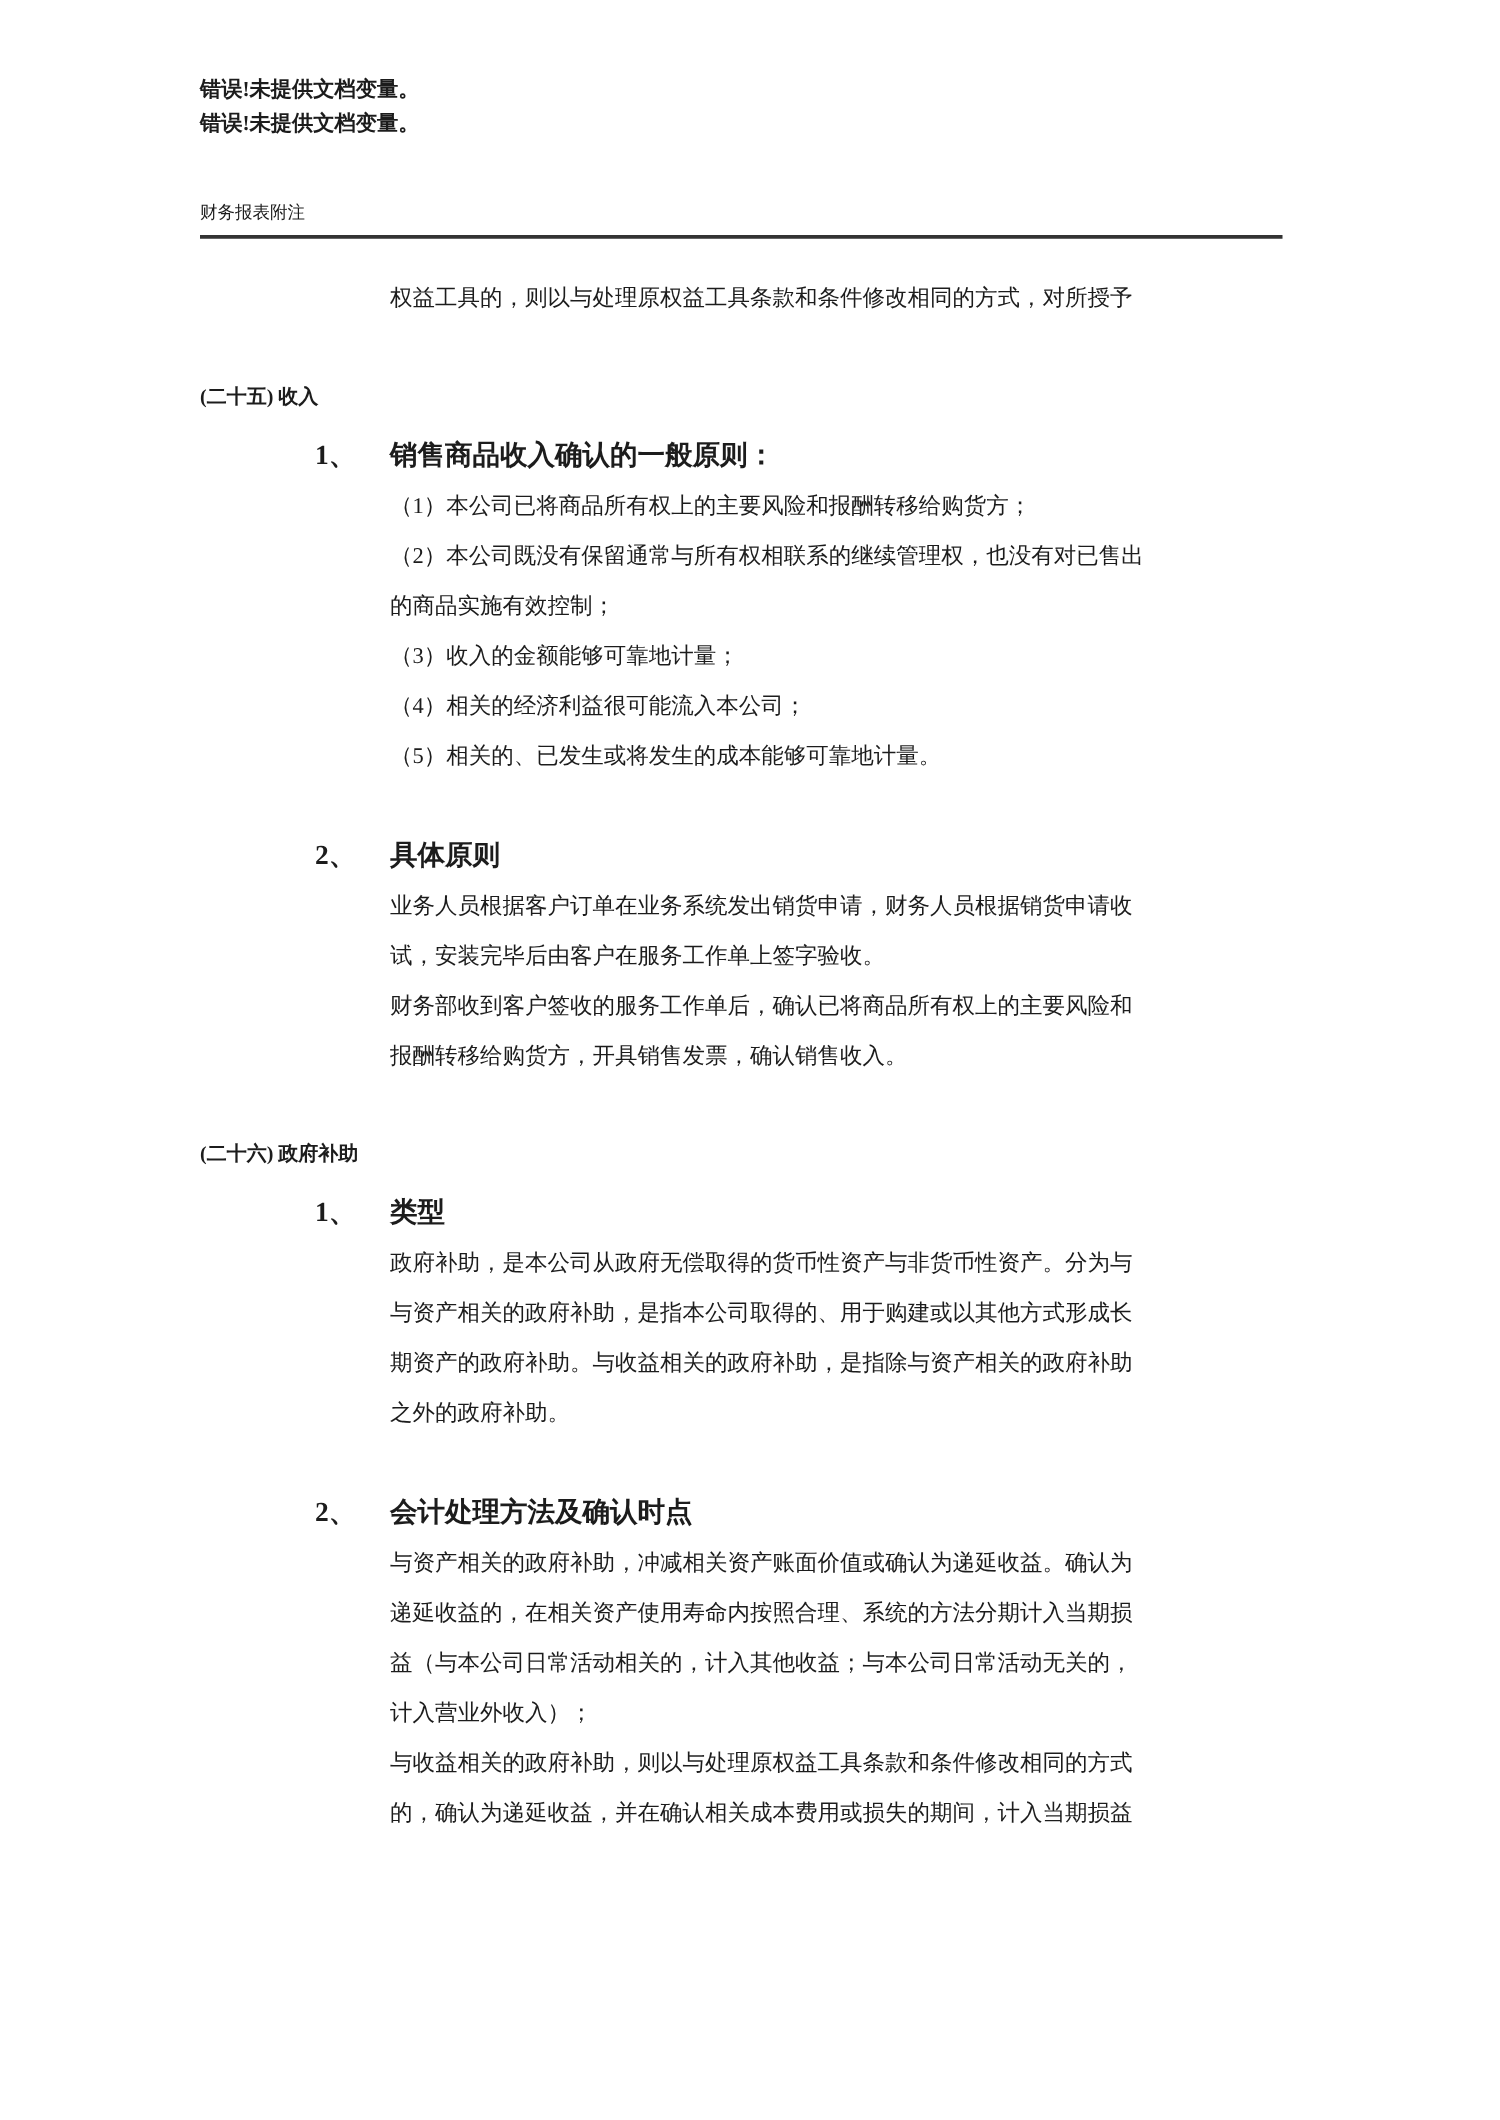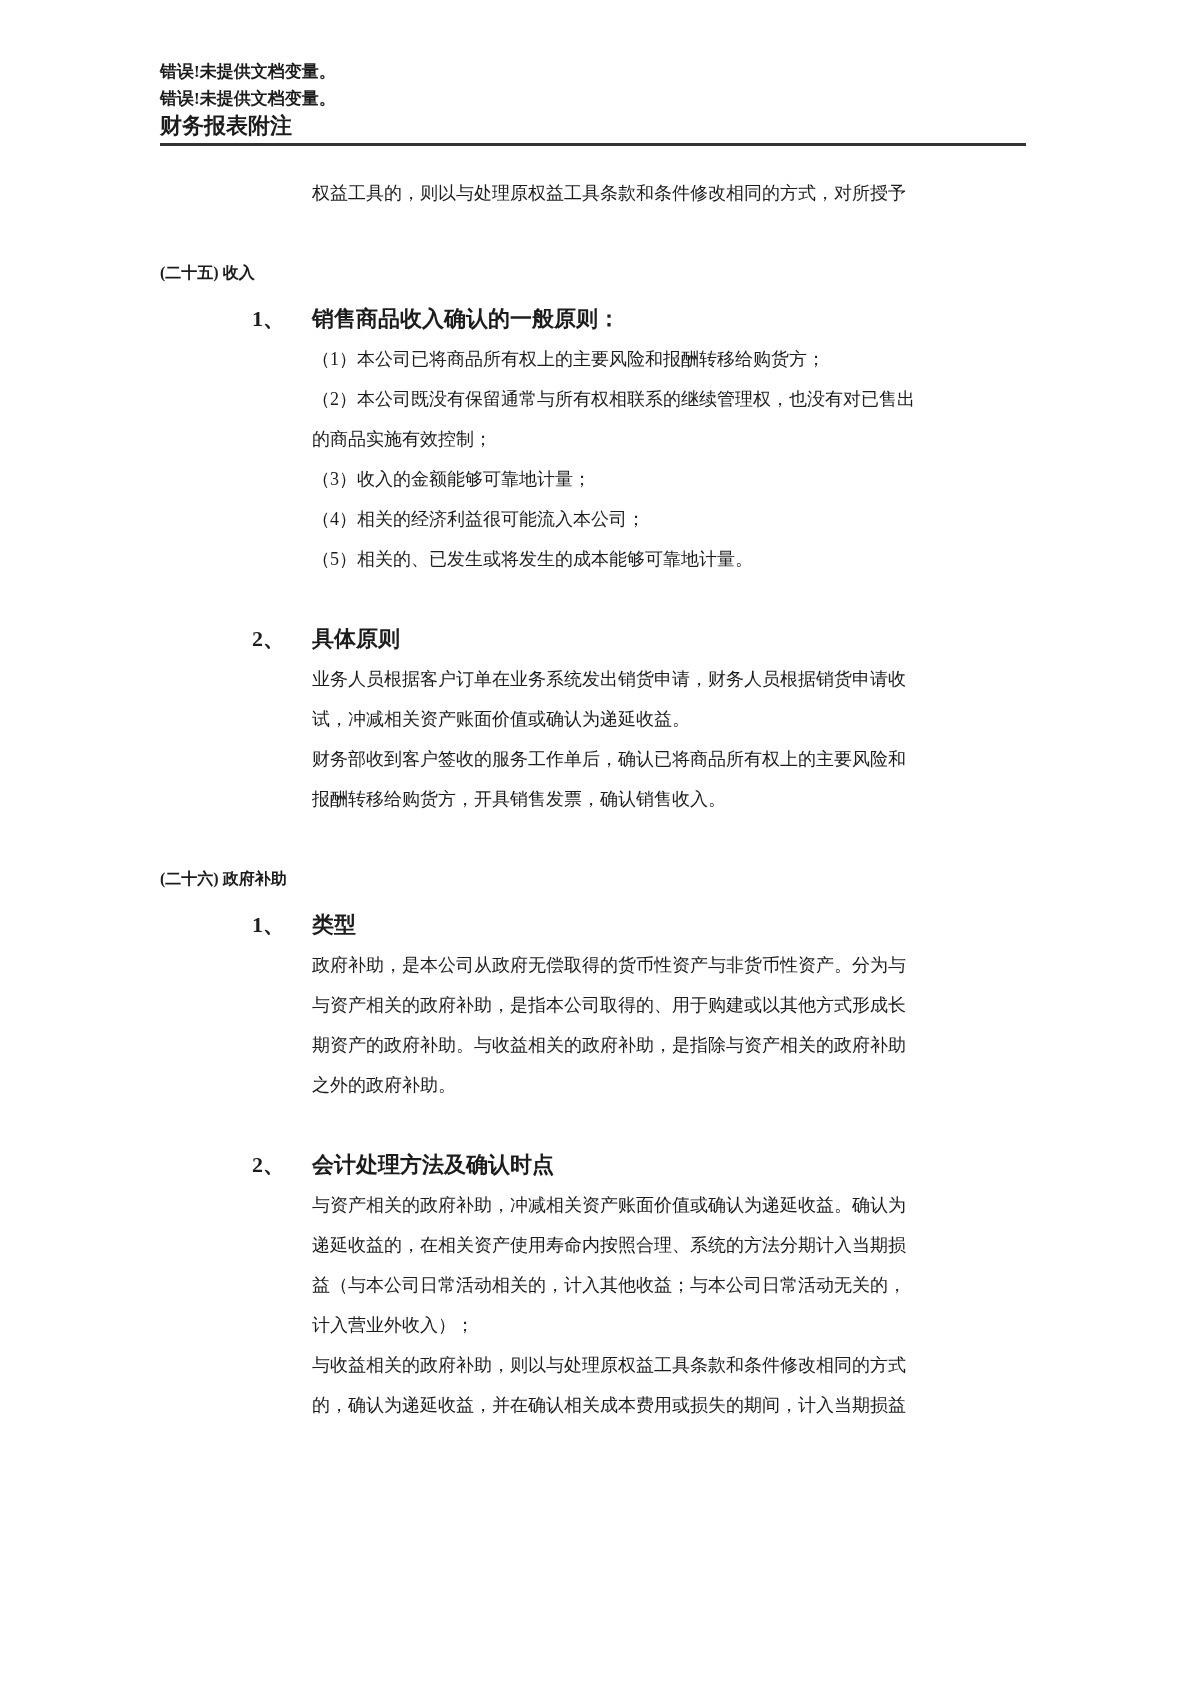--- a/index.html
+++ b/index.html
@@ -15,24 +15,25 @@
     overflow: hidden;
   }
   
   .hdr-bold {
     font-weight: bold;
     font-size: 17px;
     line-height: 27px;
     white-space: nowrap;
   }
   .hdr-sub {
-    font-weight: bold;
-    font-size: 22px;
+    font-weight: normal;
+    font-size: 14px;
     line-height: 27px;
     white-space: nowrap;
+    margin-top: 45px;
   }
   .rule {
     height: 0;
     border: none;
     border-top: 3px solid #333333;
     width: 866px;
     margin: 4px 0 0 0;
   }
   
   .line {
@@ -95,21 +96,21 @@
       </div>
     </div>
 
     <div class="item">
       <div class="item-head">
         <span class="num">2、</span>
         <span>具体原则</span>
       </div>
       <div class="item-body">
         <div class="line">业务人员根据客户订单在业务系统发出销货申请，财务人员根据销货申请收</div>
-        <div class="line">试，冲减相关资产账面价值或确认为递延收益。</div>
+        <div class="line">试，安装完毕后由客户在服务工作单上签字验收。</div>
         <div class="line">财务部收到客户签收的服务工作单后，确认已将商品所有权上的主要风险和</div>
         <div class="line">报酬转移给购货方，开具销售发票，确认销售收入。</div>
       </div>
     </div>
   </section>
 
   <section>
     <h2 class="sec-title">(二十六) 政府补助</h2>
 
     <div class="item">

